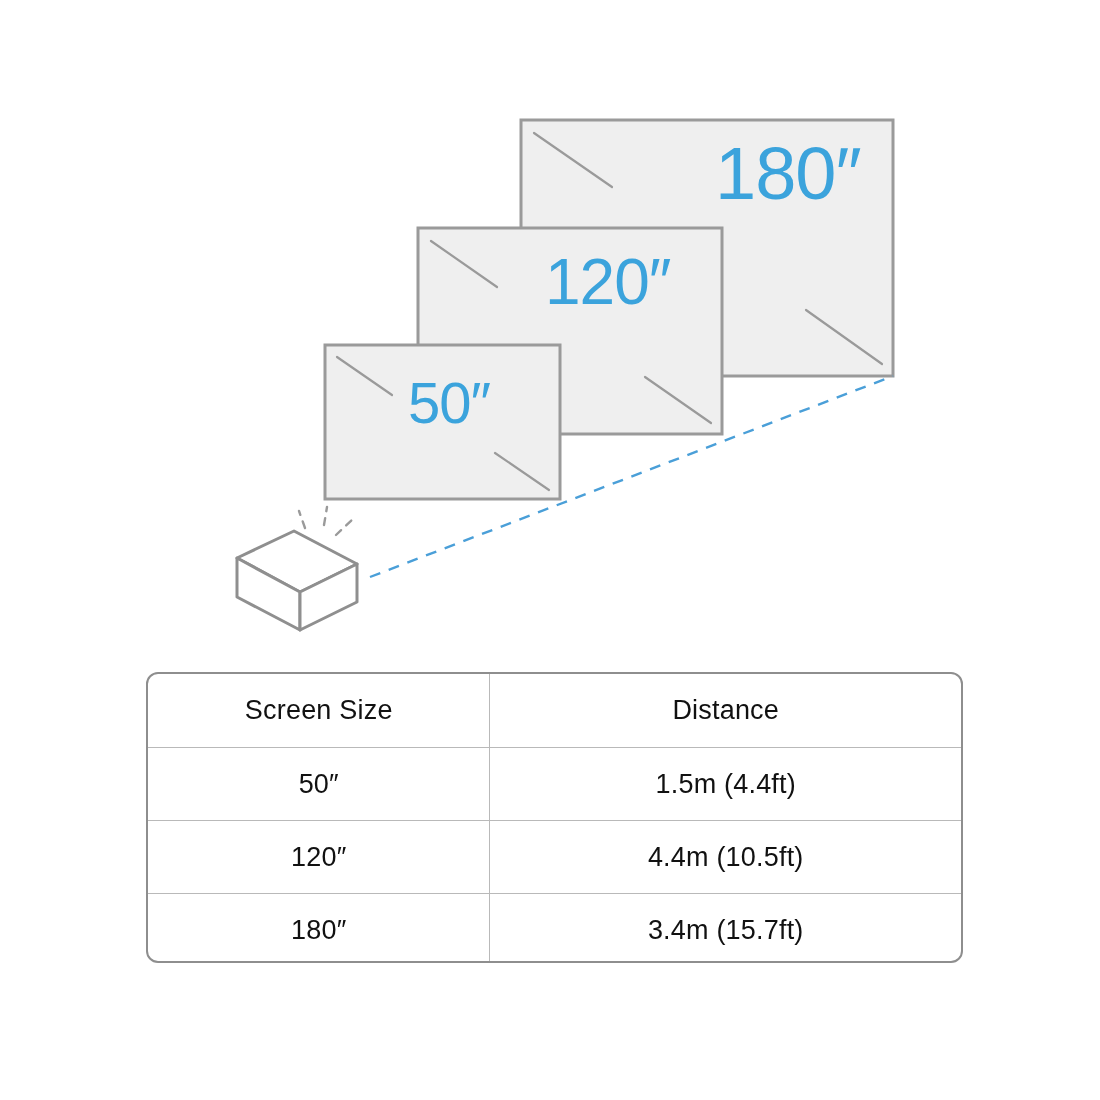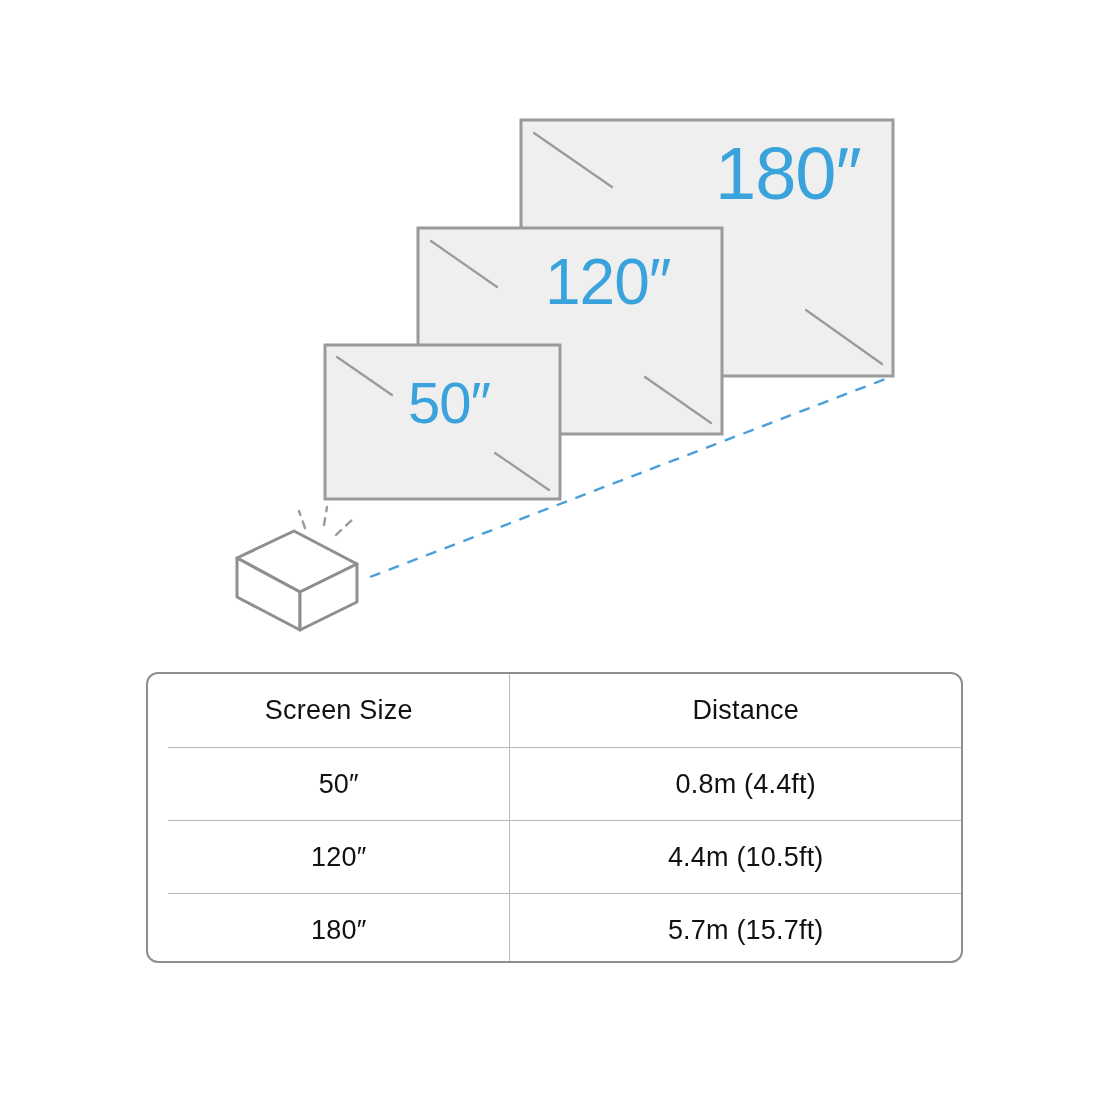--- a/index.html
+++ b/index.html
@@ -85,21 +85,20 @@
     border-radius: 12px;
     box-sizing: border-box;
     background: #ffffff;
     overflow: hidden;
   }
   #spec-table table {
     width: 100%;
     height: 100%;
     border-collapse: collapse;
     table-layout: fixed;
-    margin-left: 20px;
   }
   #spec-table th,
   #spec-table td {
     text-align: center;
     vertical-align: middle;
     font-weight: 400;
     color: #111111;
     font-size: 27px;
     letter-spacing: 0.2px;
     border-bottom: 1.5px solid #b9b9b9;
@@ -171,27 +170,27 @@
     <table>
       <thead>
         <tr>
           <th class="col-left">Screen Size</th>
           <th>Distance</th>
         </tr>
       </thead>
       <tbody>
         <tr>
           <td class="col-left">50″</td>
-          <td>0.8m (4.4ft)</td>
+          <td>1.5m (4.4ft)</td>
         </tr>
         <tr>
           <td class="col-left">120″</td>
           <td>4.4m (10.5ft)</td>
         </tr>
         <tr>
           <td class="col-left">180″</td>
-          <td>5.7m (15.7ft)</td>
+          <td>3.4m (15.7ft)</td>
         </tr>
       </tbody>
     </table>
   </div>
 
 </div>
 
 </body></html>

